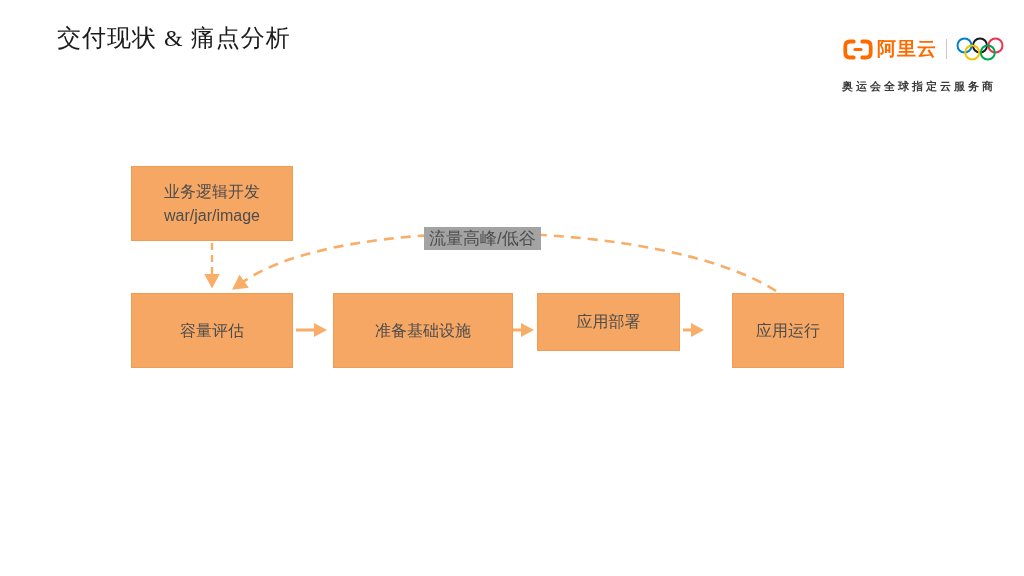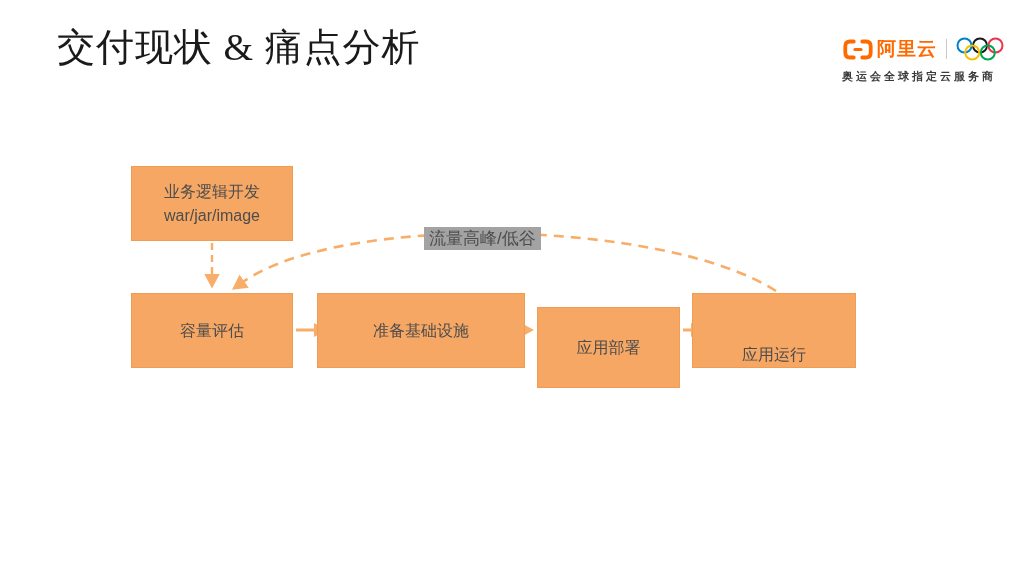--- a/index.html
+++ b/index.html
@@ -9,21 +9,21 @@
     background: #ffffff;
     overflow: hidden;
     font-family: "Liberation Sans", "DejaVu Sans", sans-serif;
   }
 
   
   .slide-title {
     position: absolute;
     left: 57px; top: 22px;
     font-family: "Liberation Serif", "DejaVu Serif", serif;
-    font-size: 38px;
+    font-size: 24px;
     letter-spacing: 1px;
     color: var(--title-color, #1a1a1a);
     white-space: nowrap;
   }
 
   
   .brand {
     position: absolute;
     right: 22px; top: 33px;
     width: 160px;
@@ -35,44 +35,44 @@
     color: var(--brand, #FF6A00);
     margin-left: 3px; white-space: nowrap; letter-spacing: 1px;
   }
   .brand-divider {
     width: 1px; height: 20px;
     background: var(--divider, #c9c9c9);
     margin: 0 8px 0 9px; flex: 0 0 auto;
   }
   .olympic-rings { width: 50px; height: 27px; flex: 0 0 auto; }
   .brand-tagline {
-    margin-top: 4px;
+    margin-top: 14px;
     font-size: 11px; font-weight: bold;
     letter-spacing: 3px;
     color: var(--tagline-color, #3a3a3a);
     white-space: nowrap;
   }
 
   
   .dbox {
     position: absolute;
     background: var(--box-fill, #F7A764);
     border: 1px solid var(--box-border, #F09C52);
     box-sizing: border-box;
     color: var(--box-text, #4d4d4d);
     display: flex; flex-direction: column;
     align-items: center; justify-content: center;
     font-size: 16px; line-height: 1.5;
     text-align: center;
   }
   .dbox-dev      { left: 131px; top: 166px; width: 162px; height: 75px; }
   .dbox-capacity { left: 131px; top: 293px; width: 162px; height: 75px; }
-  .dbox-infra    { left: 317px; top: 293px; width: 208px; height: 75px; }
-  .dbox-deploy   { left: 537px; top: 307px; width: 143px; height: 81px; }
-  .dbox-run      { left: 692px; top: 293px; width: 164px; height: 75px; justify-content: flex-end; }
+  .dbox-infra    { left: 333px; top: 293px; width: 180px; height: 75px; }
+  .dbox-deploy   { left: 537px; top: 293px; width: 143px; height: 58px; }
+  .dbox-run      { left: 732px; top: 293px; width: 112px; height: 75px; }
 
   .connectors {
     position: absolute; left: 0; top: 0;
     width: 1024px; height: 576px;
     pointer-events: none;
   }
   .conn-flow { stroke: var(--arrow, #F8AD69); stroke-width: 3; fill: none; }
   .conn-dash { stroke: var(--arrow, #F8AD69); stroke-width: 2.4; fill: none; stroke-dasharray: 7 5; }
   .conn-loop { stroke: var(--arrow, #F8AD69); stroke-width: 2.6; fill: none; stroke-dasharray: 10 7; }
 

